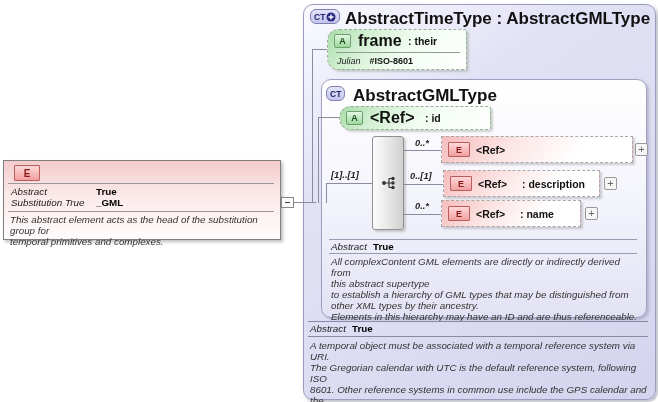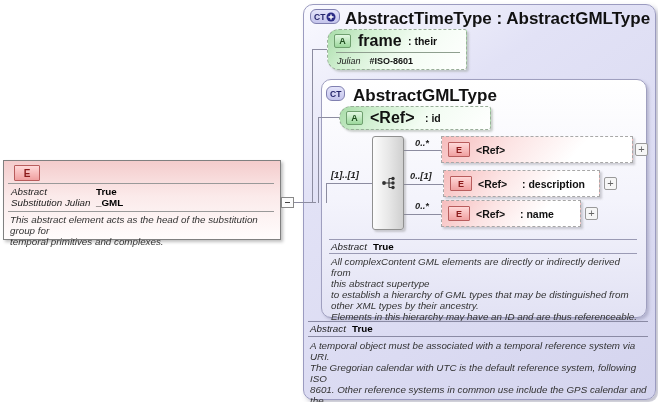--- a/index.html
+++ b/index.html
@@ -174,21 +174,21 @@
 The Gregorian calendar with UTC is the default reference system, following ISO
 8601. Other reference systems in common use include the GPS calendar and
 the
 Julian calendar.</div>
 
   <div class="abs elem-main-box">
     <span class="e-icon abs" style="left:10px;top:4px;width:24px;height:14px;font-size:10px;">E</span>
     <div class="sep" style="left:4px;top:22px;width:266px;background:#999;"></div>
     <div class="abs prop-label" style="left:7px;top:25px;">Abstract</div>
     <div class="abs prop-value" style="left:92px;top:25px;">True</div>
-    <div class="abs prop-label" style="left:7px;top:36px;">Substitution Julian</div>
+    <div class="abs prop-label" style="left:7px;top:36px;">Substitution True</div>
     <div class="abs prop-value" style="left:92px;top:36px;">_GML</div>
     <div class="sep" style="left:4px;top:50px;width:266px;background:#999;"></div>
     <div class="abs doc" style="left:6px;top:53px;width:266px;line-height:11px;">This abstract element acts as the head of the substitution group for
 temporal primitives and complexes.</div>
   </div>
 
   <div class="abs collapse-box">
     <div class="collapse-dash"></div>
   </div>
 

